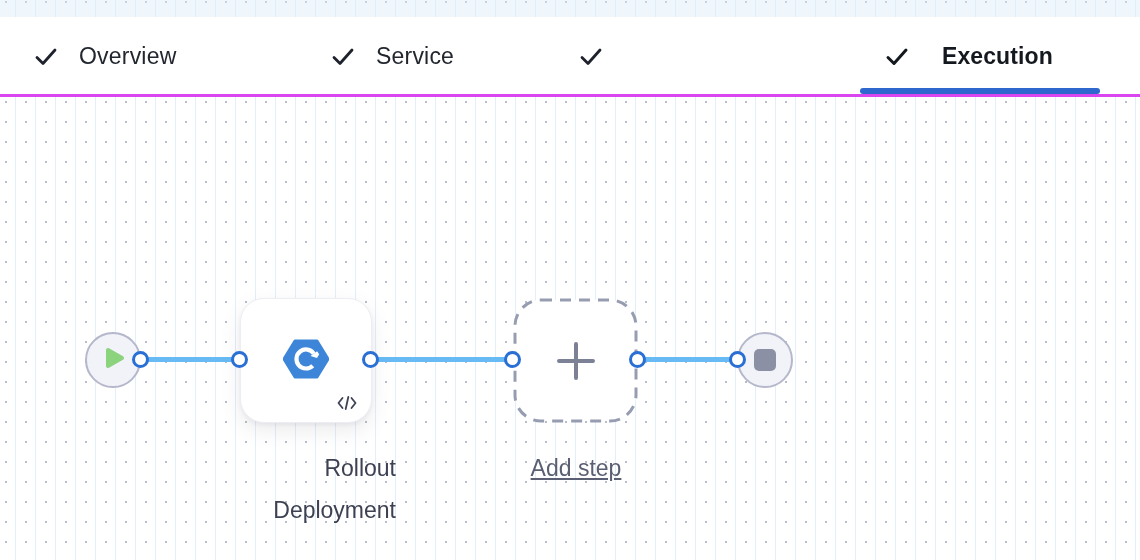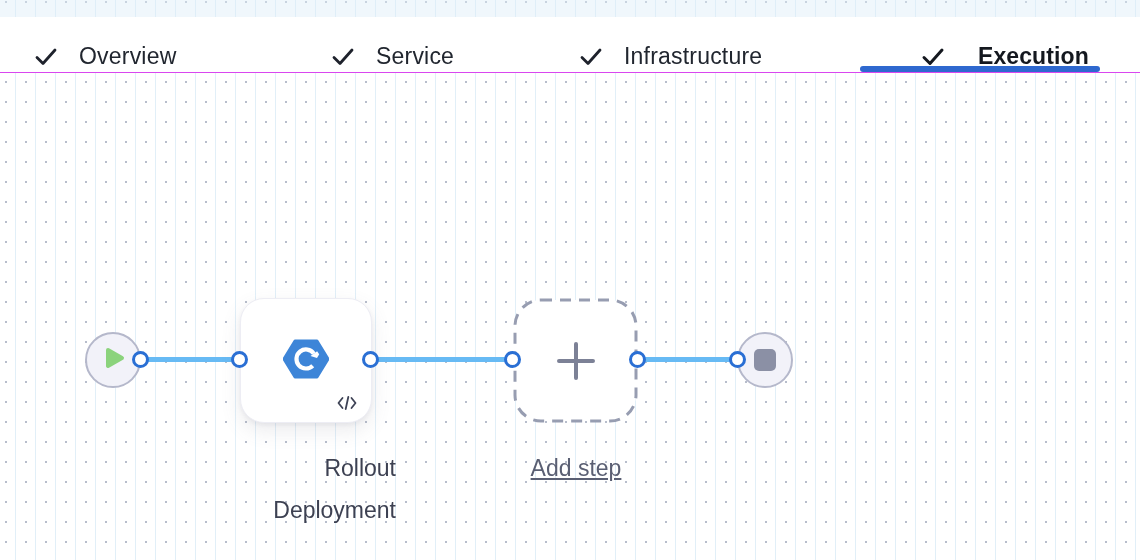--- a/index.html
+++ b/index.html
@@ -19,36 +19,36 @@
     background-size:20px 20px, 20px 100%;
     background-position:16px 12px, 15px 0;
   }
   .top-strip {
     position:absolute; top:0; left:0; width:1140px; height:17px;
     background:rgba(221,238,249,.45);
   }
 
   
   .tabbar {
-    position:absolute; top:17px; left:0; width:1140px; height:56px;
-    background:#ffffff; border-bottom:1px solid #d946ef; box-sizing:border-box;
+    position:absolute; top:17px; left:0; width:1140px; height:80px;
+    background:#ffffff; border-bottom:3px solid #d946ef; box-sizing:border-box;
   }
   .tab {
     position:absolute; top:0; height:79px;
     display:flex; align-items:center; gap:20px; cursor:pointer;
   }
   .tab .check-icon { display:flex; align-items:center; }
   .tab .tab-label {
     font-size:23px; color:#21262f; font-weight:500; letter-spacing:.2px; white-space:nowrap;
   }
   .tab.active .tab-label { font-weight:700; color:#14181f; letter-spacing:.1px; }
   .tab-overview       { left:33px;  }
   .tab-service        { left:330px;gap:20px; }
   .tab-infrastructure { left:578px; }
-  .tab-execution      { left:920px;gap:32px; }
+  .tab-execution      { left:884px;gap:32px; }
   .active-underline {
     position:absolute; left:860px; bottom:0; width:240px; height:6px;
     background:#2e68cf; border-radius:4px;
   }
 
   
   .edge {
     position:absolute; top:357px; height:5px;
     background:#67baf4; border-radius:3px;
   }
@@ -177,21 +177,20 @@
         </svg>
     </span>
     <span class="tab-label">Service</span>
   </div>
   <div class="tab tab-infrastructure">
     <span class="check-icon">
       <svg width="26" height="26" viewBox="0 0 26 26">
           <path d="M4 13.5 L10 19.5 L22 6" fill="none" stroke="#1e222c" stroke-width="2.8" stroke-linecap="round" stroke-linejoin="round"></path>
         </svg>
     </span>
-    <span class="tab-label">Infrastructure</span>
   </div>
   <div class="tab tab-execution active">
     <span class="check-icon">
       <svg width="26" height="26" viewBox="0 0 26 26">
           <path d="M4 13.5 L10 19.5 L22 6" fill="none" stroke="#14181f" stroke-width="3" stroke-linecap="round" stroke-linejoin="round"></path>
         </svg>
     </span>
     <span class="tab-label">Execution</span>
   </div>
   <div class="active-underline"></div>

